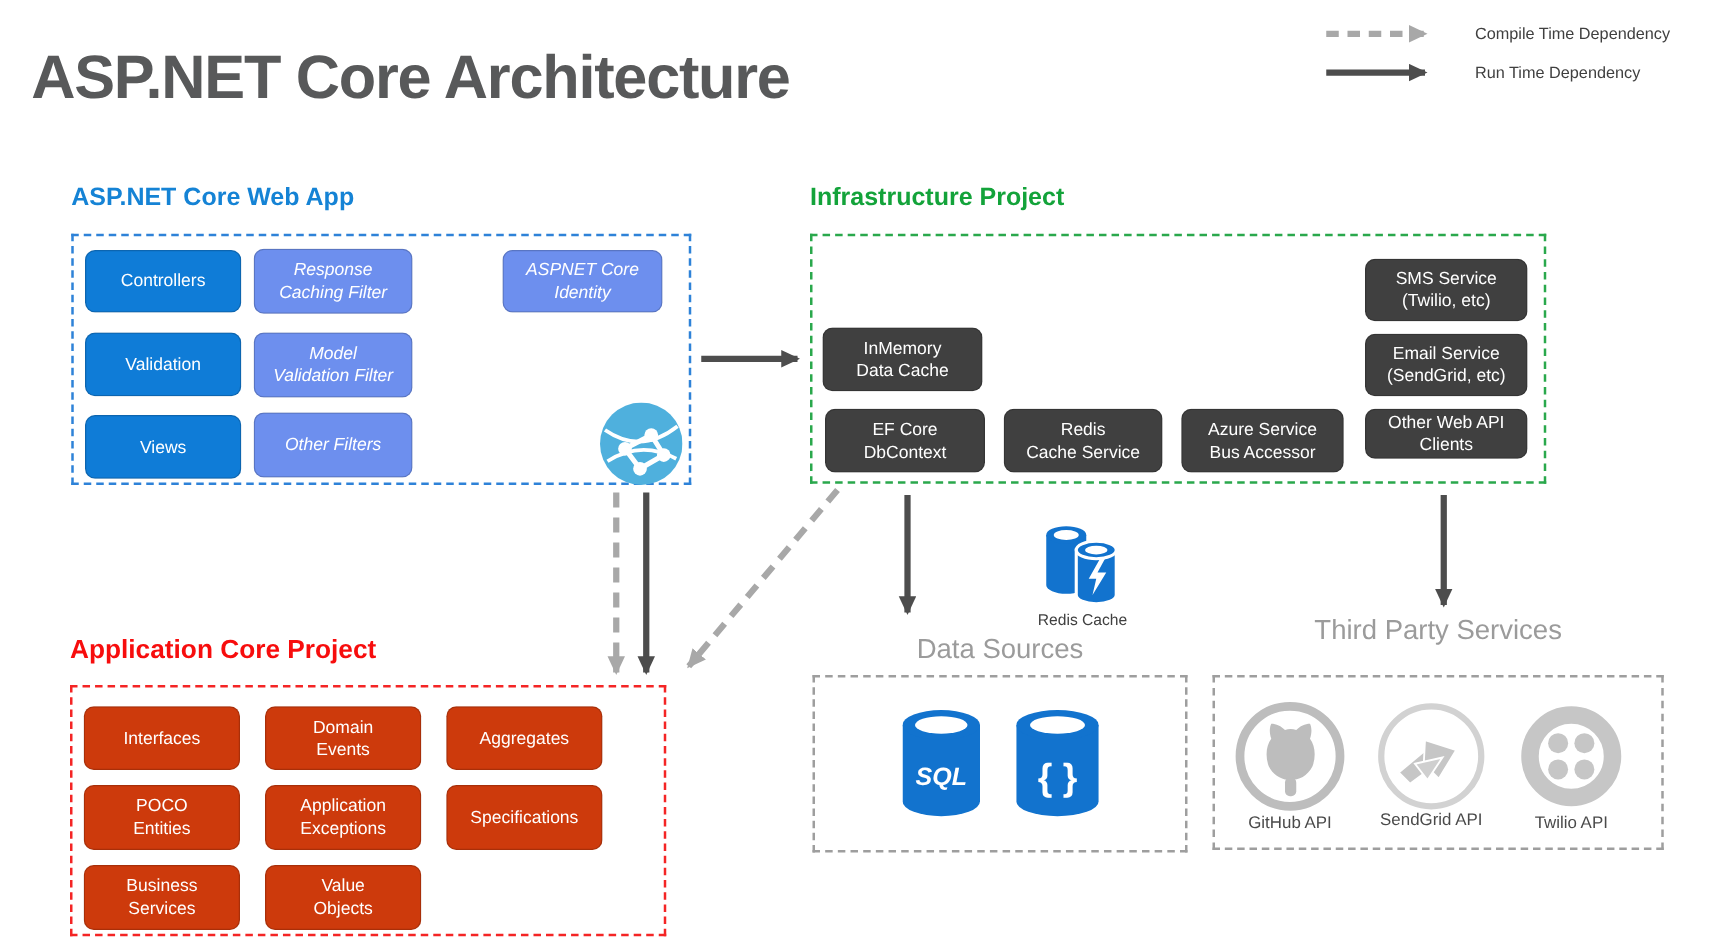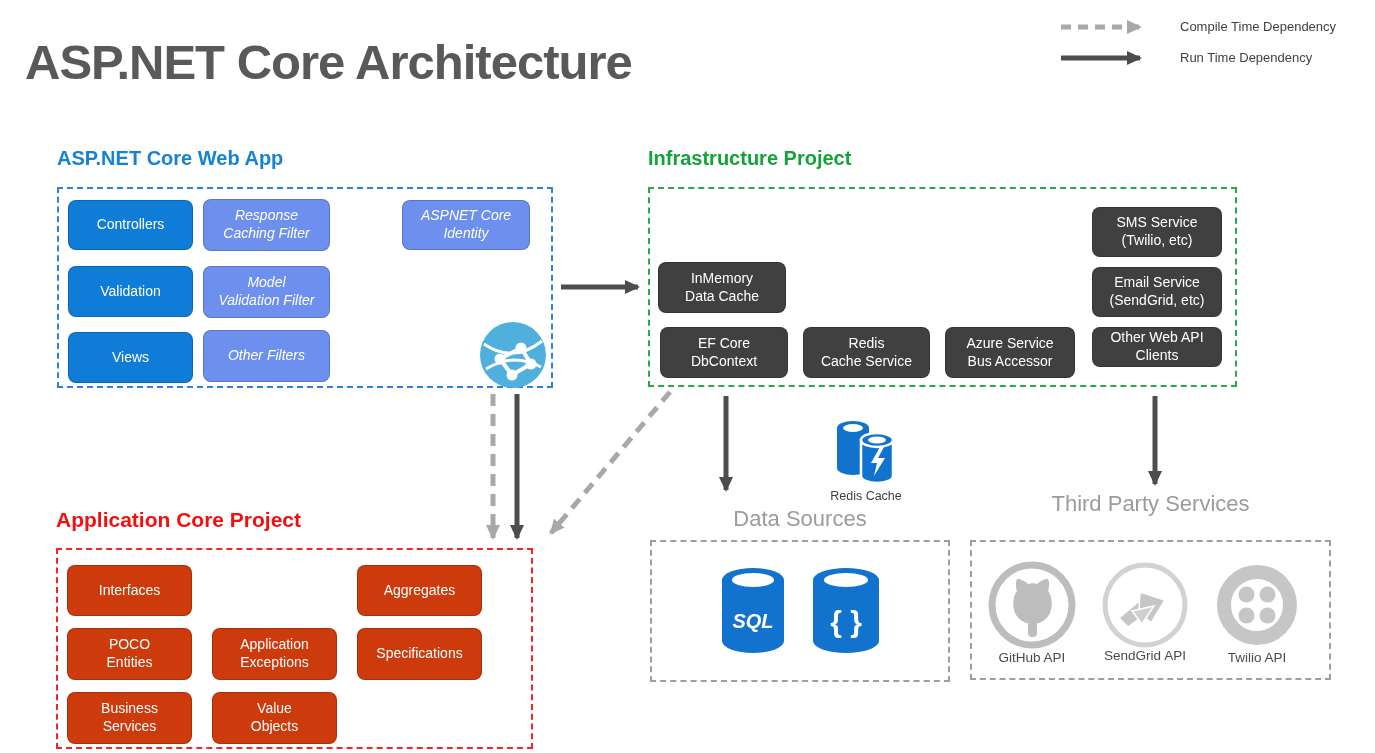--- a/index.html
+++ b/index.html
@@ -114,20 +114,24 @@
     </div>
   <div class="box green" style="left:1092px; top:327px; width:130px; height:40px;">
       <span>Other Web API</span>
       <span>Clients</span>
     </div>
 
   <div class="box orange" style="left:67px;  top:565px; width:125px; height:51px;">
       <span>Interfaces</span>
       <span></span>
     </div>
+  <div class="box orange" style="left:212px; top:565px; width:125px; height:51px;">
+      <span>Domain</span>
+      <span>Events</span>
+    </div>
   <div class="box orange" style="left:357px; top:565px; width:125px; height:51px;justify-content:center;">
       <span>Aggregates</span>
       <span></span>
     </div>
   <div class="box orange" style="left:67px;  top:628px; width:125px; height:52px;">
       <span>POCO</span>
       <span>Entities</span>
     </div>
   <div class="box orange" style="left:212px; top:628px; width:125px; height:52px;">
       <span>Application</span>

